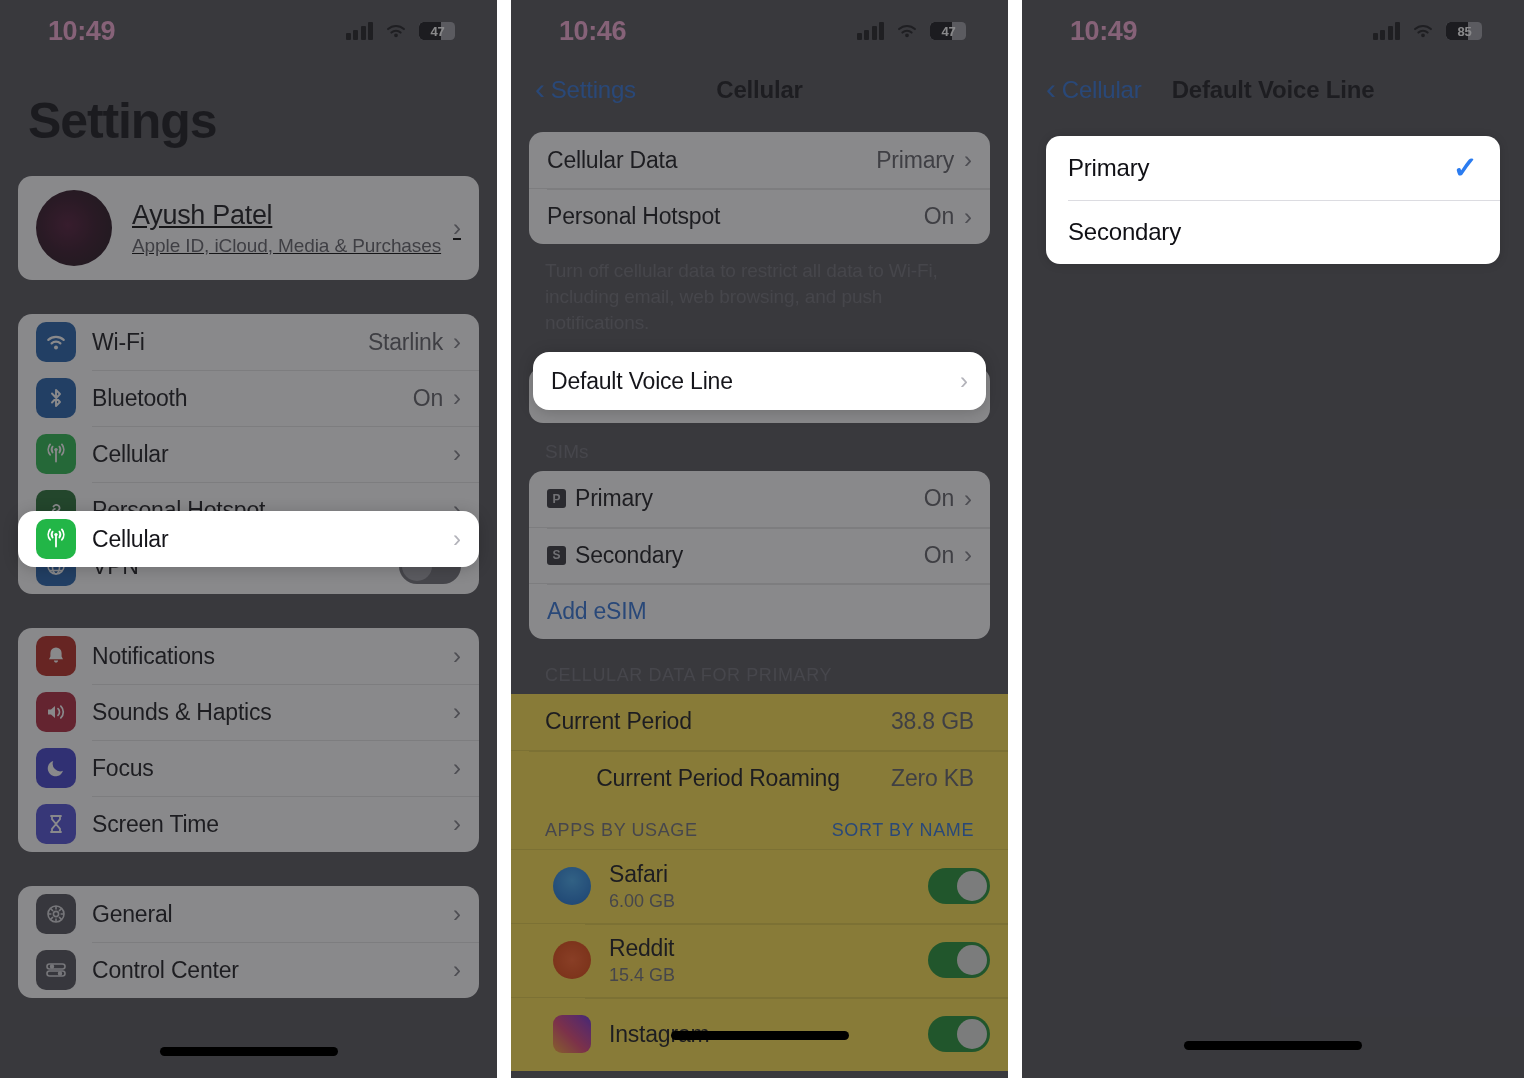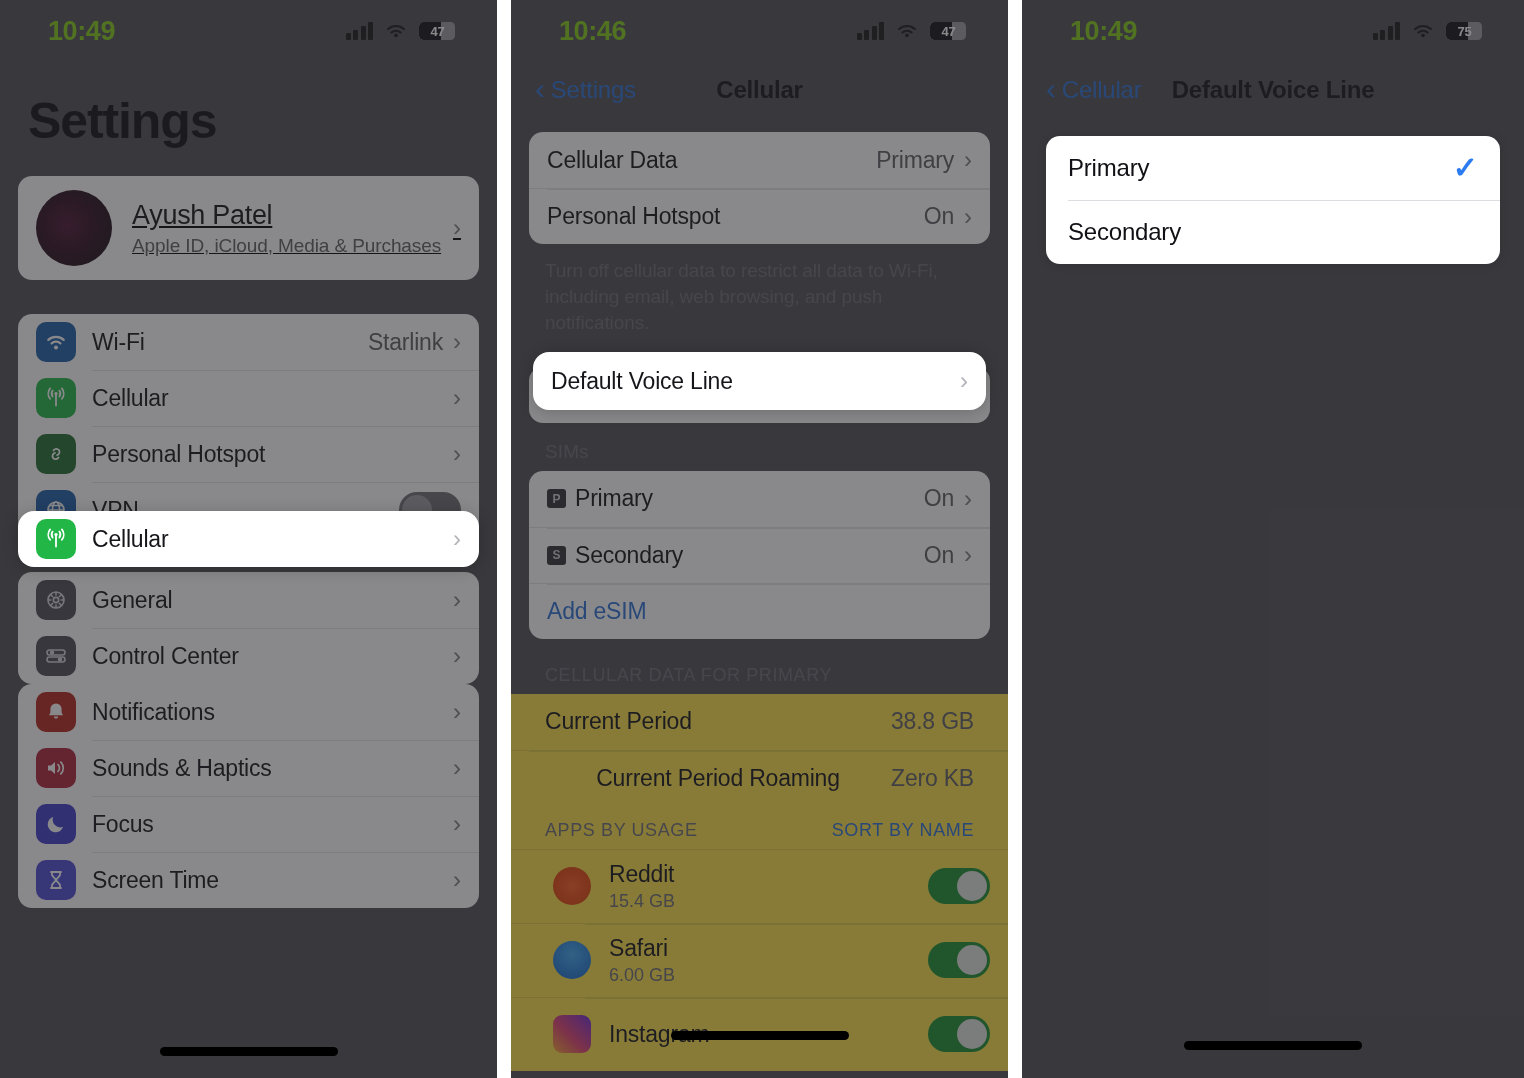--- a/index.html
+++ b/index.html
@@ -39,21 +39,21 @@
 
   
   .statusbar {
     position: relative; z-index: 5;
     height: 62px;
     display: flex; align-items: center;
     justify-content: space-between;
     padding: 0 42px 0 48px;
   }
   .sb-time {
-    font-size: 27px; font-weight: 700; color: #84cc16;
+    font-size: 27px; font-weight: 700; color: #f9a8d4;
     letter-spacing: -0.4px;
   }
   .sb-right { display: flex; align-items: center; gap: 11px; }
 
   .sig { display: flex; align-items: flex-end; gap: 2.5px; height: 18px; }
   .sig i { width: 5px; background: #141418; border-radius: 1px; display: block; }
   .sig i:nth-child(1) { height: 7px; }
   .sig i:nth-child(2) { height: 10px; }
   .sig i:nth-child(3) { height: 14px; }
   .sig i:nth-child(4) { height: 18px; }
@@ -297,20 +297,30 @@
               <circle cx="12" cy="15.4" r="2" fill="#fff"></circle>
               <path d="M7.6 11.4a6.5 6.5 0 0 1 8.8 0" stroke="#fff" stroke-width="2.2" stroke-linecap="round"></path>
               <path d="M4.3 7.9a11.3 11.3 0 0 1 15.4 0" stroke="#fff" stroke-width="2.2" stroke-linecap="round"></path>
             </svg>
         </div>
         <div class="row-label">Wi-Fi</div>
         <div class="row-value">Starlink</div>
         <div class="chevr">›</div>
       </div>
 
+      <div class="row">
+        <div class="ic" style="background:#1c5ca8;">
+          <svg width="22" height="22" viewBox="0 0 22 22" fill="none" stroke="#fff" stroke-width="1.9" stroke-linejoin="round" stroke-linecap="round">
+              <path d="M7 6.5L15 15 11 19V3l4 4L7 15.5"></path>
+            </svg>
+        </div>
+        <div class="row-label">Bluetooth</div>
+        <div class="row-value">On</div>
+        <div class="chevr">›</div>
+      </div>
 
       <div class="row" style="min-height:56px;">
         <div class="ic" style="background:#22b647;">
           <svg width="24" height="24" viewBox="0 0 24 24" fill="none" stroke="#fff" stroke-width="1.8" stroke-linecap="round">
               <path d="M12 9.5v10"></path>
               <circle cx="12" cy="7.6" r="1.7" fill="#fff" stroke="none"></circle>
               <path d="M8.6 4.6a5.2 5.2 0 0 0 0 6M15.4 4.6a5.2 5.2 0 0 1 0 6"></path>
               <path d="M6.1 2.4a8.3 8.3 0 0 0 0 10.4M17.9 2.4a8.3 8.3 0 0 1 0 10.4"></path>
             </svg>
         </div>
@@ -337,20 +347,61 @@
               <path d="M4 12h16M5.5 7.5h13M5.5 16.5h13"></path>
             </svg>
         </div>
         <div class="row-label">VPN</div>
         <div class="tog">
             <div class="knob"></div>
           </div>
       </div>
     </div>
 
+    <div class="group" style="margin-bottom:34px;">
+      <div class="row">
+        <div class="ic" style="background:#b32319;">
+          <svg width="22" height="22" viewBox="0 0 22 22" fill="#fff">
+              <path d="M11 2.4a5.6 5.6 0 0 0-5.6 5.6v3.4L4 14.2h14l-1.4-2.8V8A5.6 5.6 0 0 0 11 2.4z"></path>
+              <path d="M8.9 15.6a2.1 2.1 0 0 0 4.2 0z"></path>
+            </svg>
+        </div>
+        <div class="row-label">Notifications</div>
+        <div class="chevr">›</div>
+      </div>
+      <div class="row">
+        <div class="ic" style="background:#ad1f36;">
+          <svg width="24" height="22" viewBox="0 0 24 22" fill="none">
+              <path d="M4 8.4h3l4-3.4v12l-4-3.4H4z" fill="#fff"></path>
+              <path d="M14 7.6a4.6 4.6 0 0 1 0 6.8M16.8 5.2a8 8 0 0 1 0 11.6" stroke="#fff" stroke-width="1.7" stroke-linecap="round"></path>
+            </svg>
+        </div>
+        <div class="row-label">Sounds &amp; Haptics</div>
+        <div class="chevr">›</div>
+      </div>
+      <div class="row">
+        <div class="ic" style="background:#3b3acb;">
+          <svg width="22" height="22" viewBox="0 0 22 22" fill="#fff">
+              <path d="M18 13.8A7.6 7.6 0 0 1 8.2 4a7.8 7.8 0 1 0 9.8 9.8z"></path>
+            </svg>
+        </div>
+        <div class="row-label">Focus</div>
+        <div class="chevr">›</div>
+      </div>
+      <div class="row">
+        <div class="ic" style="background:#4a49d6;">
+          <svg width="20" height="22" viewBox="0 0 20 22" fill="none" stroke="#fff" stroke-width="1.8" stroke-linecap="round">
+              <path d="M5 3h10M5 19h10M6 3v3.2L10 11l-4 4.8V19M14 3v3.2L10 11l4 4.8V19"></path>
+            </svg>
+        </div>
+        <div class="row-label">Screen Time</div>
+        <div class="chevr">›</div>
+      </div>
+    </div>
+
     <div class="group">
       <div class="row">
         <div class="ic" style="background:#4b4b52;">
           <svg width="24" height="24" viewBox="0 0 24 24" fill="none" stroke="#d5d5da" stroke-width="1.6">
               <circle cx="12" cy="12" r="8"></circle>
               <circle cx="12" cy="12" r="2.6"></circle>
               <path d="M12 4v3.4M12 16.6V20M4 12h3.4M16.6 12H20M6.6 6.6l2.4 2.4M15 15l2.4 2.4M17.4 6.6L15 9M9 15l-2.4 2.4"></path>
             </svg>
         </div>
         <div class="row-label">General</div>
@@ -359,61 +410,20 @@
       <div class="row">
         <div class="ic" style="background:#4b4b52;">
           <svg width="24" height="22" viewBox="0 0 24 22" fill="none" stroke="#d5d5da" stroke-width="1.6">
               <rect x="3" y="5" width="18" height="5" rx="2.5"></rect>
               <rect x="3" y="12" width="18" height="5" rx="2.5"></rect>
               <circle cx="8" cy="7.5" r="1.4" fill="#d5d5da"></circle>
               <circle cx="16" cy="14.5" r="1.4" fill="#d5d5da"></circle>
             </svg>
         </div>
         <div class="row-label">Control Center</div>
-        <div class="chevr">›</div>
-      </div>
-    </div>
-
-    <div class="group" style="margin-bottom:34px;">
-      <div class="row">
-        <div class="ic" style="background:#b32319;">
-          <svg width="22" height="22" viewBox="0 0 22 22" fill="#fff">
-              <path d="M11 2.4a5.6 5.6 0 0 0-5.6 5.6v3.4L4 14.2h14l-1.4-2.8V8A5.6 5.6 0 0 0 11 2.4z"></path>
-              <path d="M8.9 15.6a2.1 2.1 0 0 0 4.2 0z"></path>
-            </svg>
-        </div>
-        <div class="row-label">Notifications</div>
-        <div class="chevr">›</div>
-      </div>
-      <div class="row">
-        <div class="ic" style="background:#ad1f36;">
-          <svg width="24" height="22" viewBox="0 0 24 22" fill="none">
-              <path d="M4 8.4h3l4-3.4v12l-4-3.4H4z" fill="#fff"></path>
-              <path d="M14 7.6a4.6 4.6 0 0 1 0 6.8M16.8 5.2a8 8 0 0 1 0 11.6" stroke="#fff" stroke-width="1.7" stroke-linecap="round"></path>
-            </svg>
-        </div>
-        <div class="row-label">Sounds &amp; Haptics</div>
-        <div class="chevr">›</div>
-      </div>
-      <div class="row">
-        <div class="ic" style="background:#3b3acb;">
-          <svg width="22" height="22" viewBox="0 0 22 22" fill="#fff">
-              <path d="M18 13.8A7.6 7.6 0 0 1 8.2 4a7.8 7.8 0 1 0 9.8 9.8z"></path>
-            </svg>
-        </div>
-        <div class="row-label">Focus</div>
-        <div class="chevr">›</div>
-      </div>
-      <div class="row">
-        <div class="ic" style="background:#4a49d6;">
-          <svg width="20" height="22" viewBox="0 0 20 22" fill="none" stroke="#fff" stroke-width="1.8" stroke-linecap="round">
-              <path d="M5 3h10M5 19h10M6 3v3.2L10 11l-4 4.8V19M14 3v3.2L10 11l4 4.8V19"></path>
-            </svg>
-        </div>
-        <div class="row-label">Screen Time</div>
         <div class="chevr">›</div>
       </div>
     </div>
 
     <div class="veil"></div>
 
     <div class="spot" style="left:18px; right:18px; top:511px; height:56px; padding:0 18px;">
       <div class="ic" style="background:#22b647;">
         <svg width="24" height="24" viewBox="0 0 24 24" fill="none" stroke="#fff" stroke-width="1.8" stroke-linecap="round">
             <path d="M12 9.5v10"></path>
@@ -517,35 +527,35 @@
         <div class="row-label">Current Period Roaming</div>
         <div class="row-value" style="margin-right:0;">Zero KB</div>
       </div>
 
       <div class="sect-header caps row-flex" style="padding:14px 34px 8px 34px;">
         <span>APPS BY USAGE</span>
         <span class="sect-link">SORT BY NAME</span>
       </div>
 
       <div class="row app-row" style="border-top:1px solid rgba(0,0,0,0.10);">
+        <div class="app-ic safari"></div>
+        <div style="flex:1 1 auto;">
+          <div class="app-name">Safari</div>
+          <div class="app-size">6.00 GB</div>
+        </div>
+        <div class="tog on">
+            <div class="knob"></div>
+          </div>
+      </div>
+
+      <div class="row app-row" style="border-top:1px solid rgba(0,0,0,0.10);">
         <div class="app-ic reddit"></div>
         <div style="flex:1 1 auto;">
           <div class="app-name">Reddit</div>
           <div class="app-size">15.4 GB</div>
-        </div>
-        <div class="tog on">
-            <div class="knob"></div>
-          </div>
-      </div>
-
-      <div class="row app-row" style="border-top:1px solid rgba(0,0,0,0.10);">
-        <div class="app-ic safari"></div>
-        <div style="flex:1 1 auto;">
-          <div class="app-name">Safari</div>
-          <div class="app-size">6.00 GB</div>
         </div>
         <div class="tog on">
             <div class="knob"></div>
           </div>
       </div>
 
       <div class="row app-row" style="border-top:1px solid rgba(0,0,0,0.10);">
         <div class="app-ic instagram"></div>
         <div style="flex:1 1 auto;">
           <div class="app-name">Instagram</div>
@@ -581,21 +591,21 @@
           </div>
         <div class="wifi">
           <svg width="24" height="18" viewBox="0 0 24 18">
               <path d="M12 15.2a1.9 1.9 0 1 0 0-3.8 1.9 1.9 0 0 0 0 3.8z" fill="#141418"></path>
               <path d="M7.4 10.6a6.8 6.8 0 0 1 9.2 0" stroke="#141418" stroke-width="2.1" fill="none" stroke-linecap="round"></path>
               <path d="M4.1 7.1a11.6 11.6 0 0 1 15.8 0" stroke="#141418" stroke-width="2.1" fill="none" stroke-linecap="round"></path>
             </svg>
         </div>
         <div class="batt">
           <div class="fill" style="width:60%;"></div>
-          <div class="num">75</div>
+          <div class="num">85</div>
         </div>
       </div>
     </div>
 
     <div class="navbar">
       <div class="nav-back">
         <span class="chev">‹</span>
         <span>Cellular</span>
       </div>
       <div class="nav-title">Default Voice Line</div>

